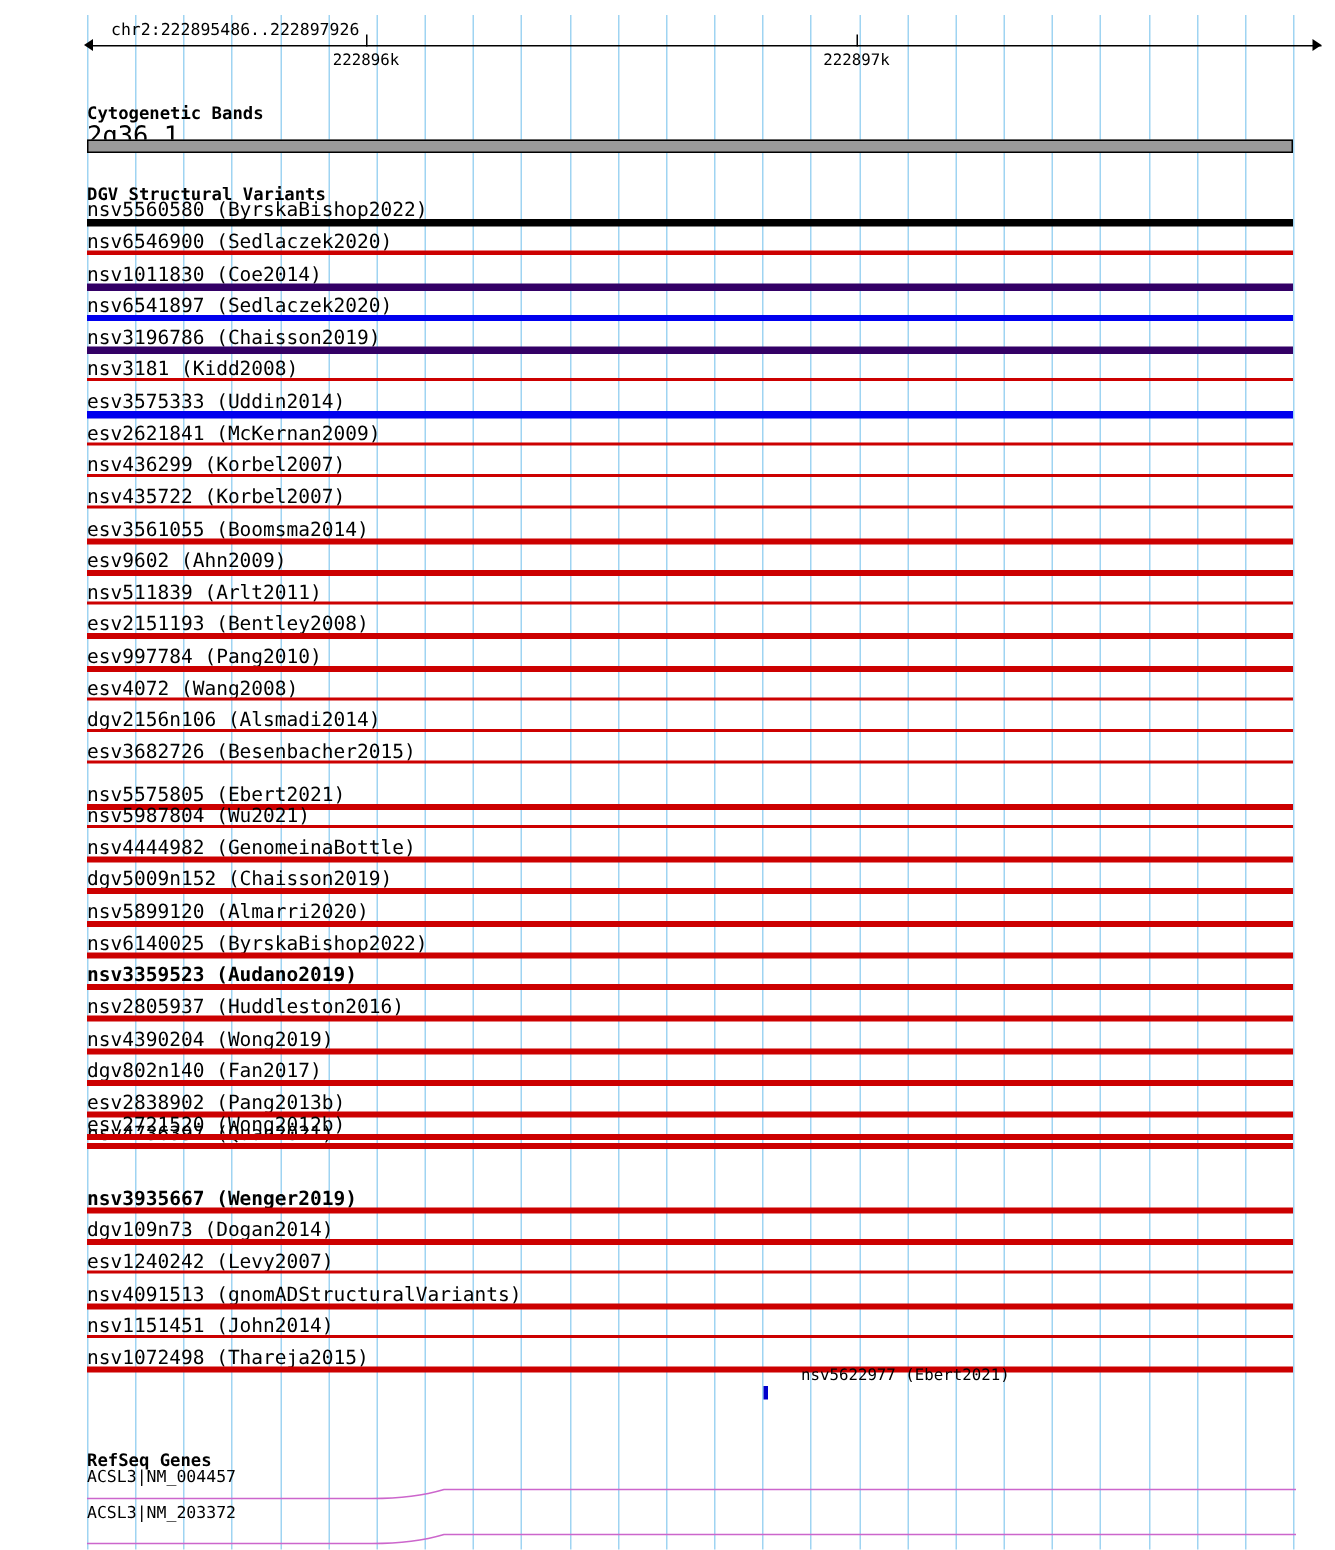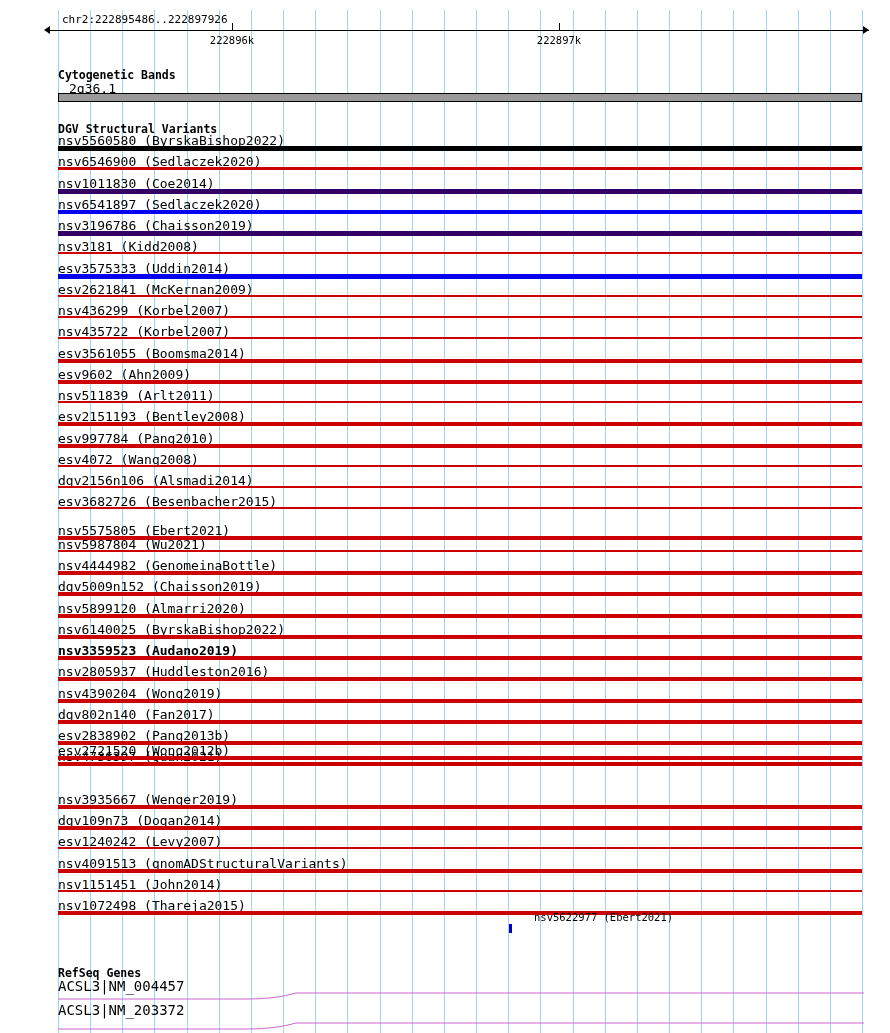--- a/index.html
+++ b/index.html
@@ -28,21 +28,21 @@
     position: absolute;
     top: 10px;
     width: 1px;
     height: 1023px;
     background: #9fd4f2;
   }
 
   
   #ruler {
     position: absolute;
-    left: 4px; top: 0;
+    left: 16px; top: 0;
     width: 743px;
     height: 52px;
   }
   #locus-label {
     position: absolute;
     left: 58px;
     top: 13px;
     font-size: 11px;
     white-space: nowrap;
   }
@@ -84,22 +84,21 @@
     font-weight: bold;
     font-size: 11.5px;
     white-space: nowrap;
   }
 
   
   #cytoband-label {
     position: absolute;
     left: 58px;
     top: 81px;
-    font-size: 13px;
-    padding-left: 11px;
+    font-size: 17px;
   }
   #cytoband-bar {
     position: absolute;
     left: 58px;
     top: 93px;
     width: 804px;
     height: 9px;
     background: #9a9a9a;
     border: 1px solid #000;
     box-sizing: border-box;
@@ -143,21 +142,21 @@
     height: 9px;
     background: #0000cc;
   }
 
   
   #refseq-title { top: 966px; }
   .gene-row { position: absolute; left: 0; width: 890px; }
   .gene-label {
     position: absolute;
     left: 58px;
-    font-size: 14px;
+    font-size: 11px;
     white-space: nowrap;
   }
   svg.gene-curve { position: absolute; }
 </style>
 </head>
 <body>
 
 <div id="gridlines">
     <div class="vgrid" style="left: 58px;"></div>
     <div class="vgrid" style="left: 90px;"></div>
@@ -323,21 +322,21 @@
       <div class="dgv-bar" style="left: 58px; width: 804px; height: 4px; background: rgb(204, 0, 0);"></div>
     </div>
     <div class="dgv-row" style="top: 749.25px;">
       <div class="dgv-label">nsv4736397 (Quan2021)</div>
       <div class="dgv-bar" style="left: 58px; width: 804px; height: 4px; background: rgb(204, 0, 0);"></div>
     </div>
     <div class="dgv-row" style="top: 743px;">
       <div class="dgv-label">esv2721520 (Wong2012b)</div>
       <div class="dgv-bar" style="left: 58px; width: 804px; height: 4px; background: rgb(204, 0, 0);"></div>
     </div>
-    <div class="dgv-row" style="top: 791.75px;">
+    <div class="dgv-row" style="top: 791.75px; font-weight: bold;">
       <div class="dgv-label">nsv3935667 (Wenger2019)</div>
       <div class="dgv-bar" style="left: 58px; width: 804px; height: 4px; background: rgb(204, 0, 0);"></div>
     </div>
     <div class="dgv-row" style="top: 813px;">
       <div class="dgv-label">dgv109n73 (Dogan2014)</div>
       <div class="dgv-bar" style="left: 58px; width: 804px; height: 4px; background: rgb(204, 0, 0);"></div>
     </div>
     <div class="dgv-row" style="top: 834.25px;">
       <div class="dgv-label">esv1240242 (Levy2007)</div>
       <div class="dgv-bar" style="left: 58px; width: 804px; height: 2px; background: rgb(204, 0, 0);"></div>

